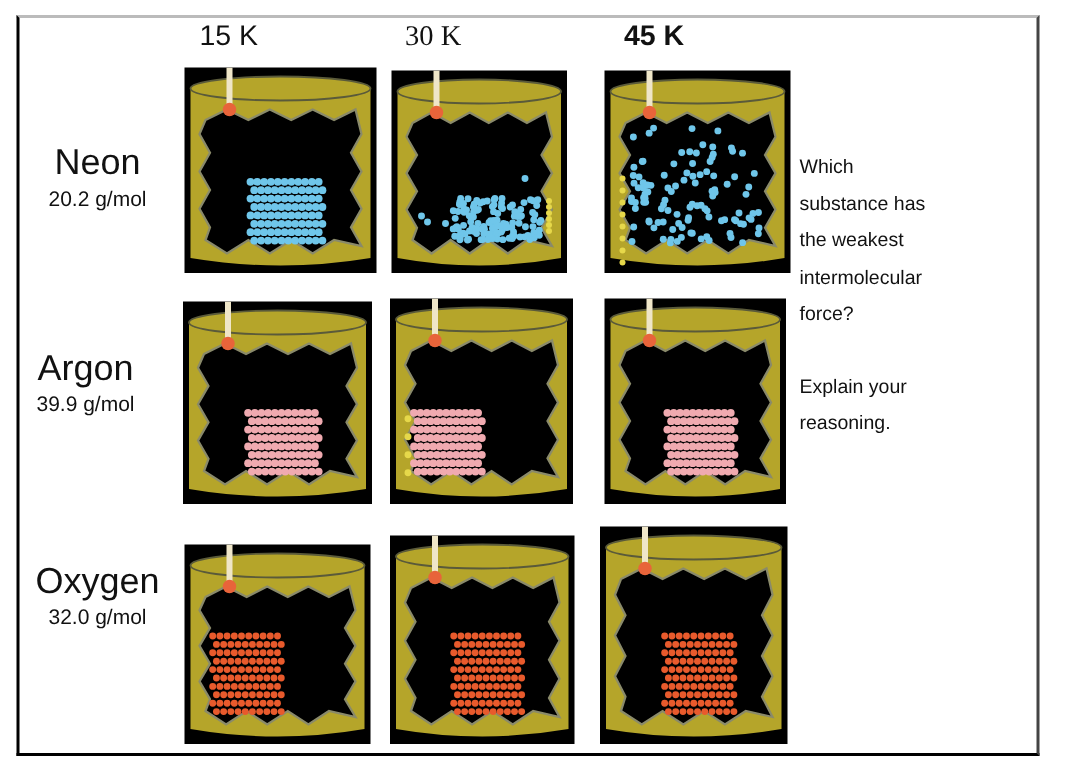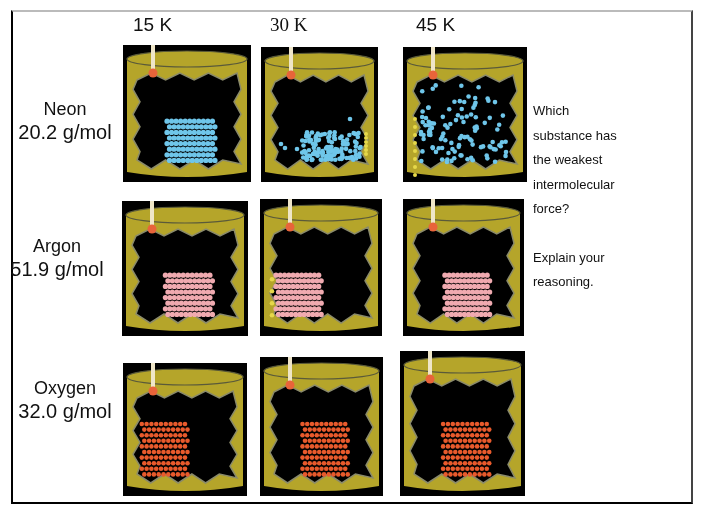--- a/index.html
+++ b/index.html
@@ -1,43 +1,43 @@
 <!DOCTYPE html>
 <html><head>
 <meta charset="utf-8">
 <style>
   html,body{margin:0;padding:0;background:#fff;}
   body{width:712px;height:515px;position:relative;overflow:hidden;font-family:"Liberation Sans","DejaVu Sans",sans-serif;color:#111;}
   .frame{position:absolute;left:11px;top:10px;width:682px;height:494px;border-left:2px solid #000;border-bottom:2px solid #000;border-top:2px solid #bbb;border-right:2px solid #444;box-sizing:border-box;}
   .col-head{position:absolute;font-size:19px;text-align:left;width:100px;}
   .sub-label{position:absolute;text-align:center;width:110px;}
-  .sub-name{font-size:18px;line-height:26px;display:block;}
-  .sub-mass{font-size:20px;line-height:20px;display:block;text-align:center;}
+  .sub-name{font-size:24px;line-height:26px;display:block;}
+  .sub-mass{font-size:14px;line-height:20px;display:block;text-align:center;}
   .panel{position:absolute;background:#000;}
   .panel svg{display:block;width:100%;height:100%;}
   .question{position:absolute;left:533px;top:99px;font-size:13px;line-height:24.5px;}
   .question p{margin:0;}
   .question .gap{height:24px;}
 </style>
 </head>
 <body>
 
 <div class="frame"></div>
 
 <div class="col-head" style="left:133px;top:14px;">15 K</div>
 <div class="col-head" style="left:270px;top:14px;font-family:Liberation Serif, serif;">30 K</div>
-<div class="col-head" style="left:416px;top:14px;">45 K</div>
+<div class="col-head" style="left:416px;top:14px;font-weight:bold;">45 K</div>
 
 <div class="sub-label" style="left:10px;top:96px;">
   <span class="sub-name">Neon</span>
   <span class="sub-mass">20.2 g/mol</span>
 </div>
 <div class="sub-label" style="left:2px;top:233px;">
   <span class="sub-name">Argon</span>
-  <span class="sub-mass">51.9 g/mol</span>
+  <span class="sub-mass">39.9 g/mol</span>
 </div>
 <div class="sub-label" style="left:10px;top:375px;">
   <span class="sub-name">Oxygen</span>
   <span class="sub-mass">32.0 g/mol</span>
 </div>
 
 <div class="panel" id="p0" style="left:123px;top:45px;width:128px;height:137px;">
     <svg viewBox="0 0 128 137">
       <path d="M4 14 L4 127 Q64 137 124 127 L124 14 Z" fill="#b5a52a"></path>
       <ellipse cx="64" cy="14" rx="60" ry="8" fill="#b5a52a" stroke="#5a5a3a" stroke-width="1.2"></ellipse>

